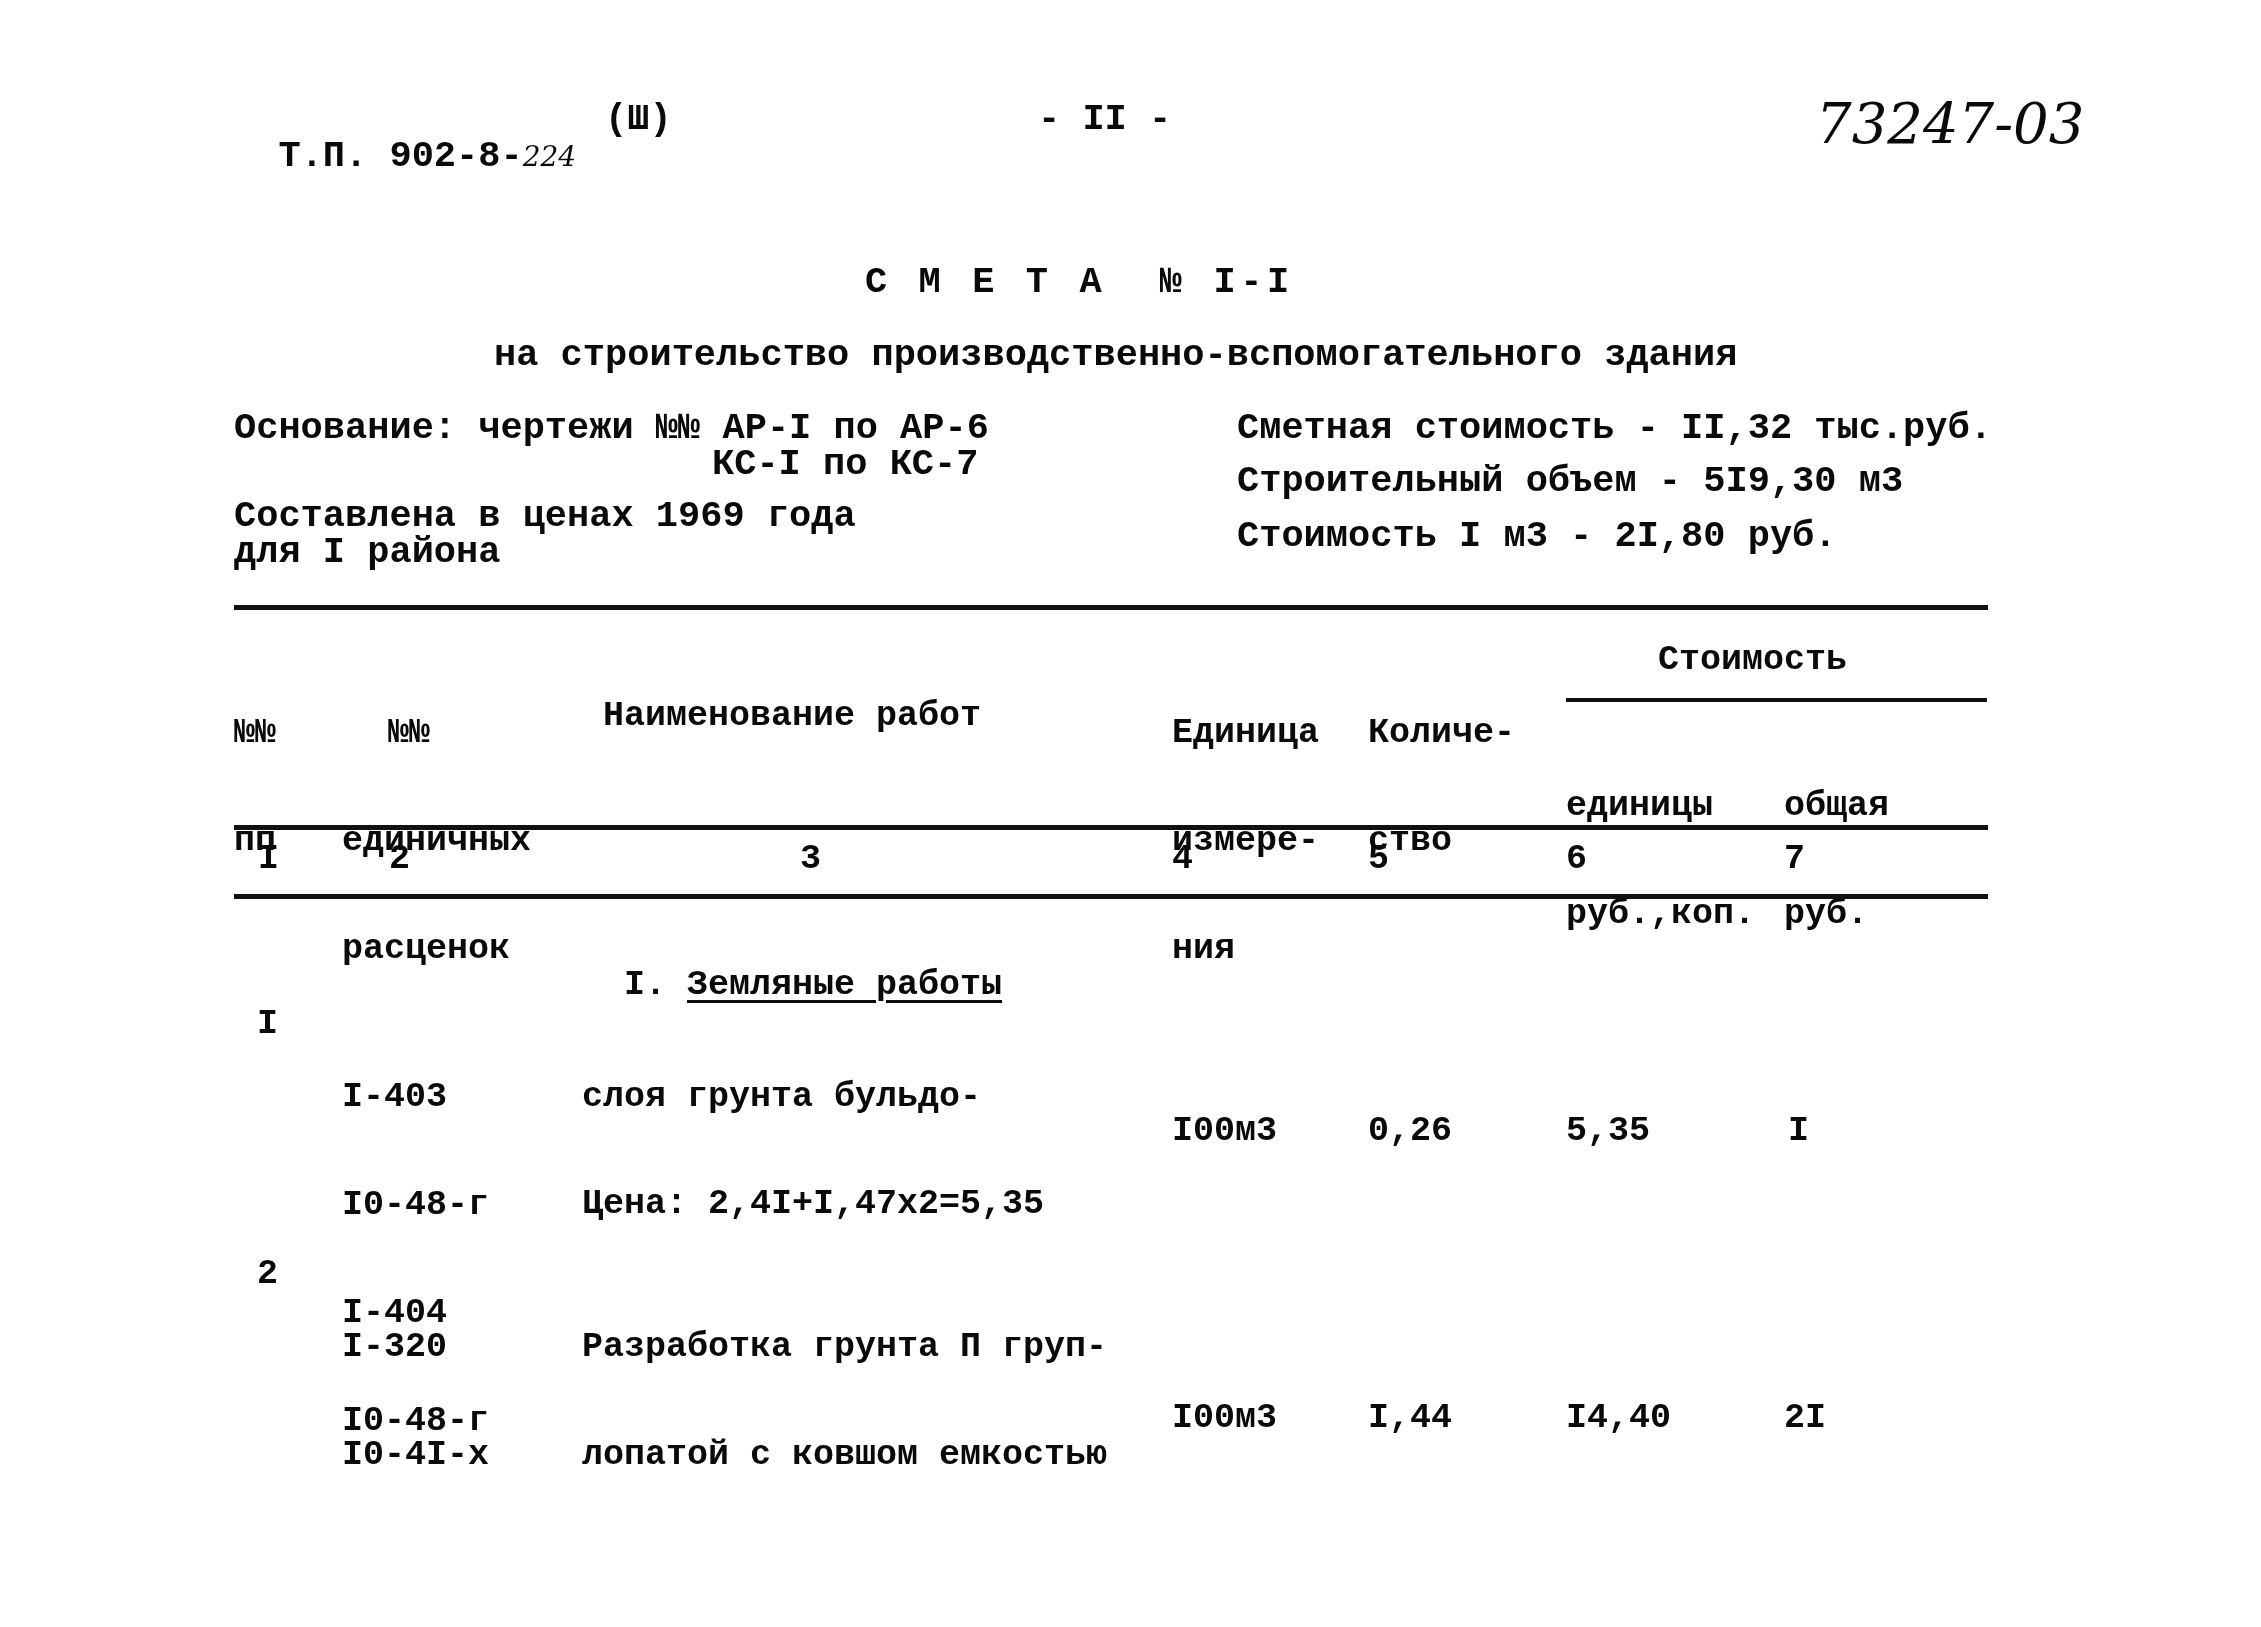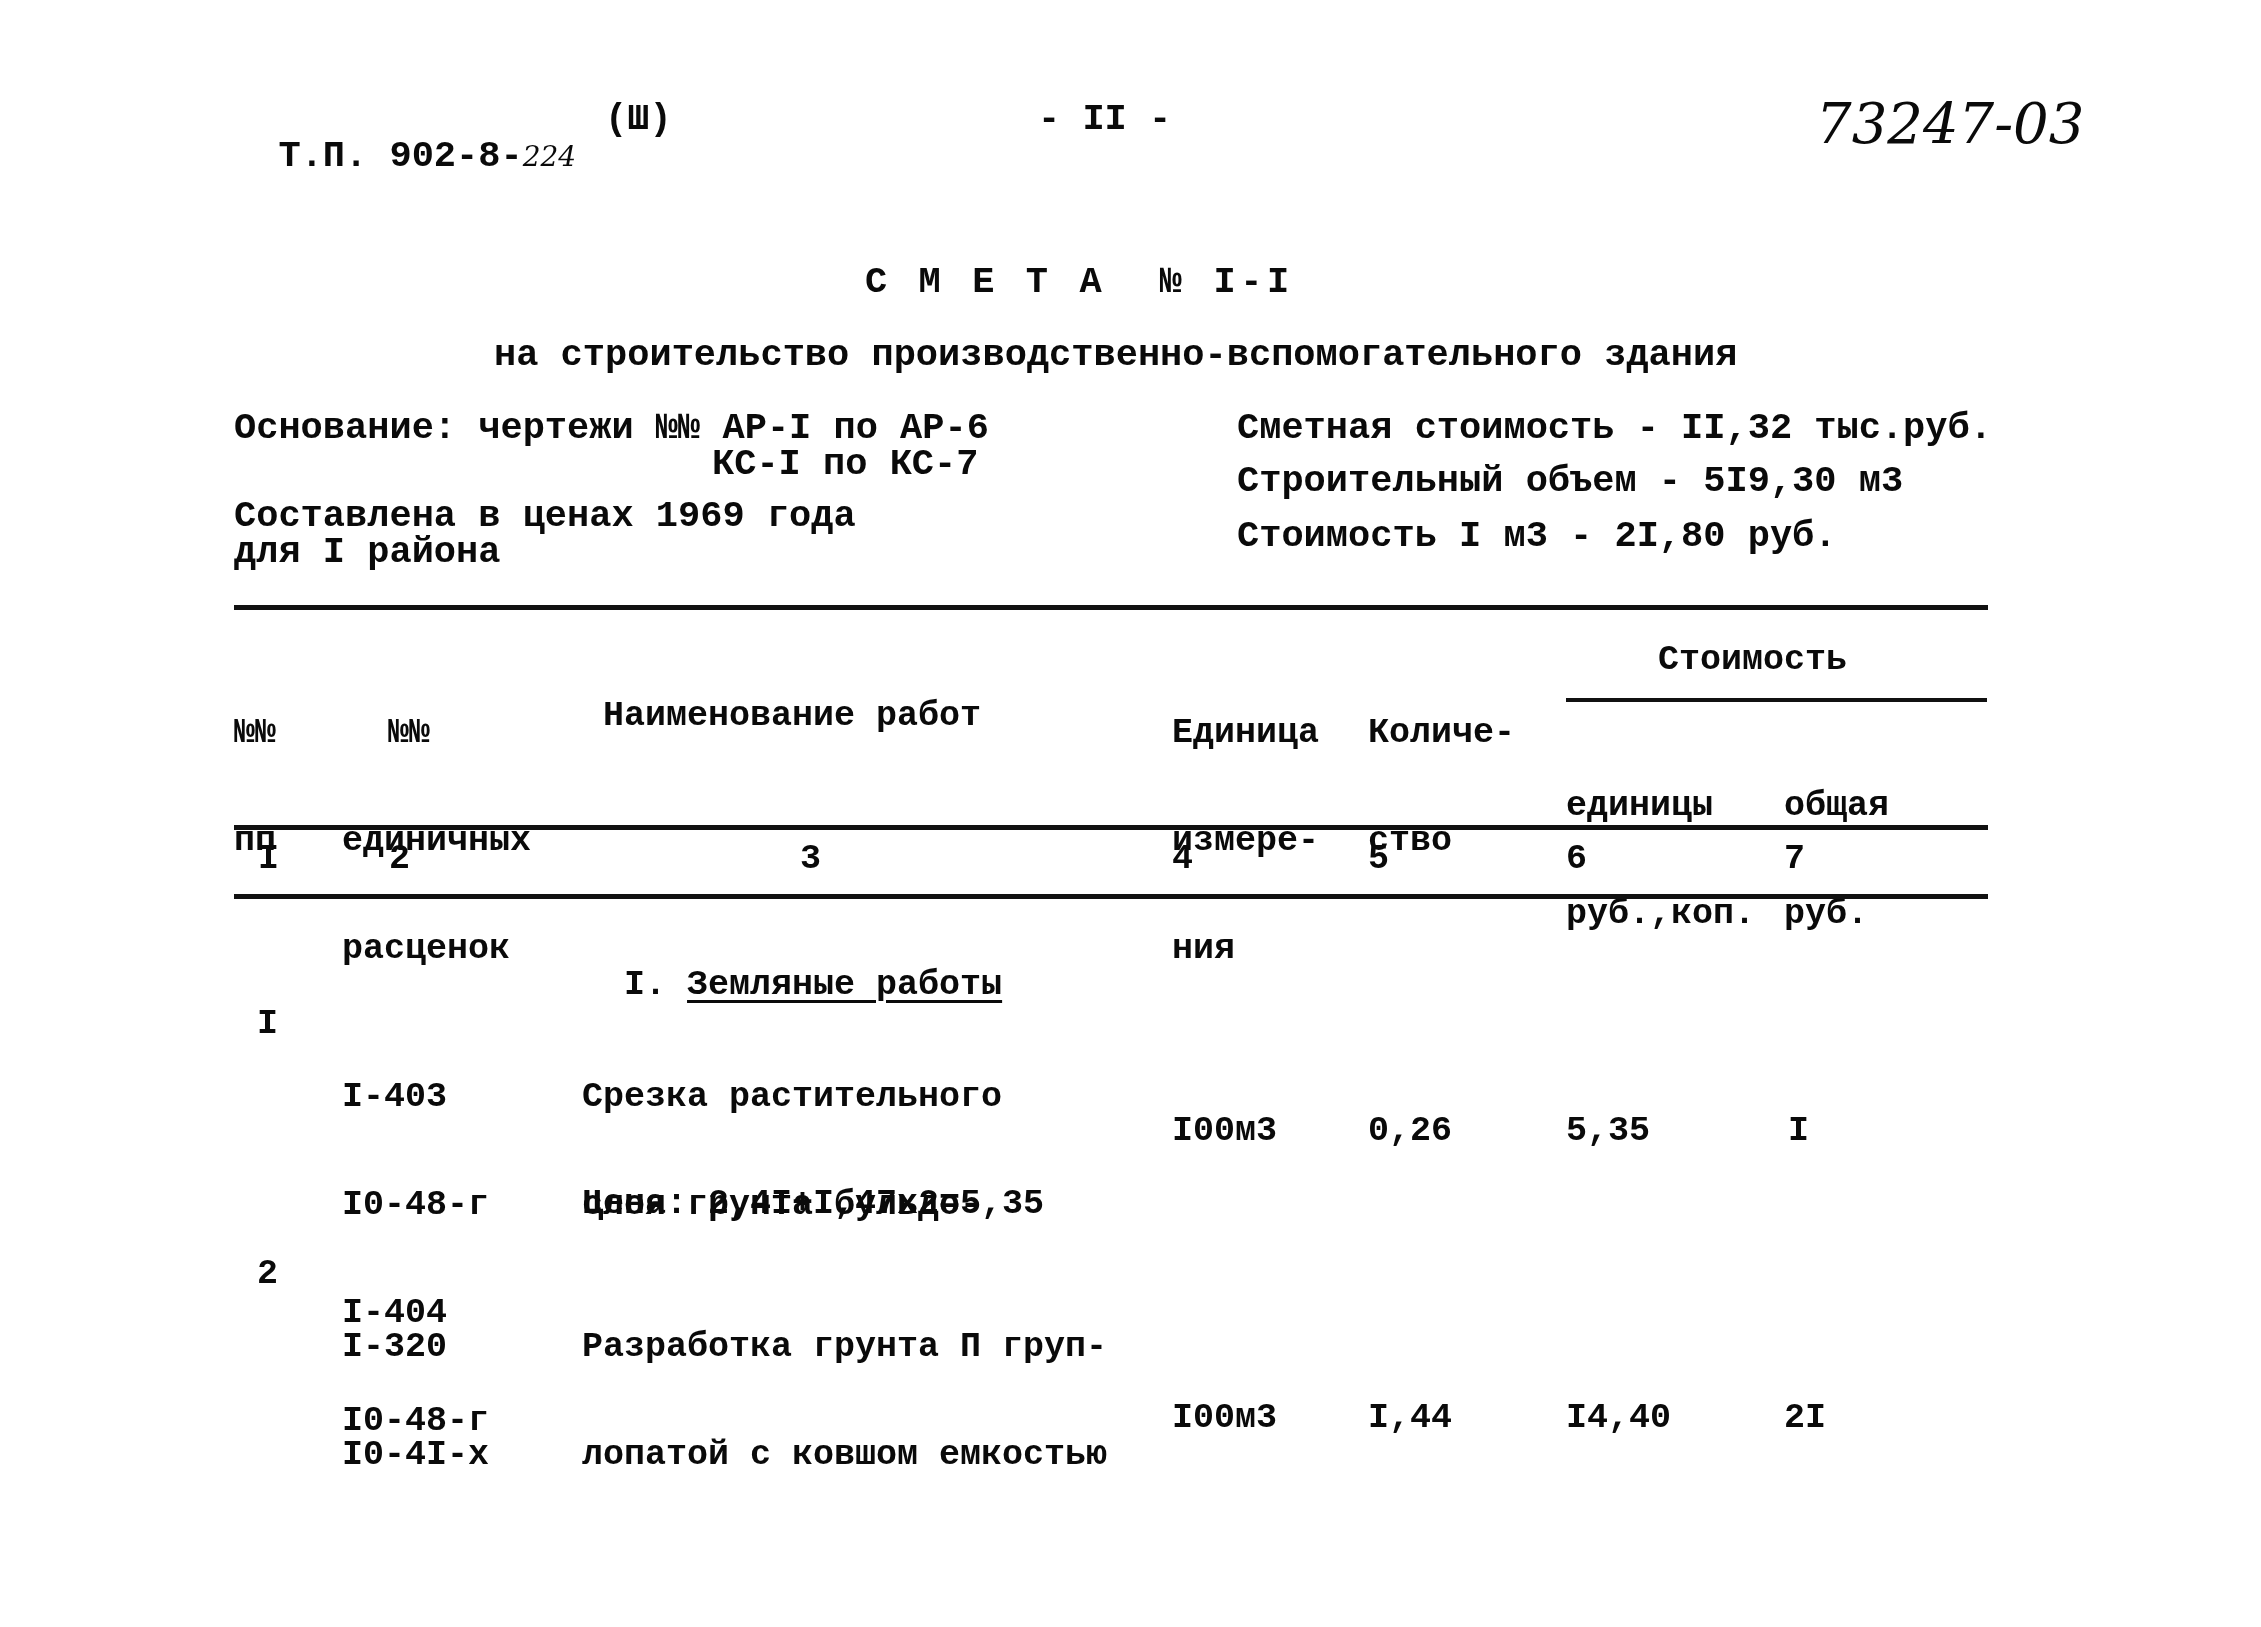--- a/index.html
+++ b/index.html
@@ -85,21 +85,20 @@
 </div>
 
 <div class="t f46" style="left:257px;top:1007px;">I</div>
 <div class="t f46 ml" style="left:342px;top:1007px;">
   <div>I-403</div>
   <div>I0-48-г</div>
   <div>I-404</div>
   <div>I0-48-г</div>
 </div>
 <div class="t f46 ml" style="left:582px;top:1007px;">
-  <div>Срезка растительного</div>
   <div>слоя грунта бульдо-</div>
 </div>
 <div class="t f46" style="left:1172px;top:1114px;">I00м3</div>
 <div class="t f46" style="left:1368px;top:1114px;">0,26</div>
 <div class="t f46" style="left:1566px;top:1114px;">5,35</div>
 <div class="t f46" style="left:1788px;top:1114px;">I</div>
 <div class="t f46" style="left:582px;top:1187px;">Цена: 2,4I+I,47х2=5,35</div>
 
 <div class="t f46" style="left:257px;top:1257px;">2</div>
 <div class="t f46 ml" style="left:342px;top:1257px;">

